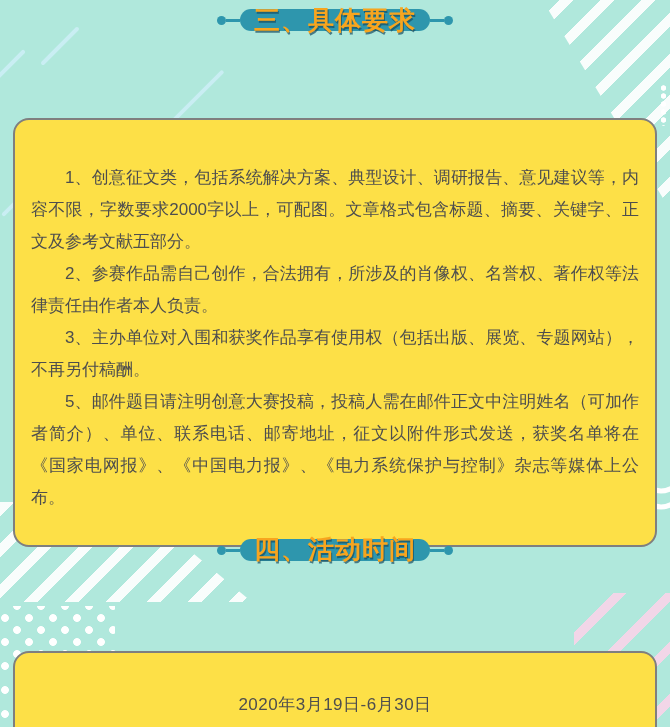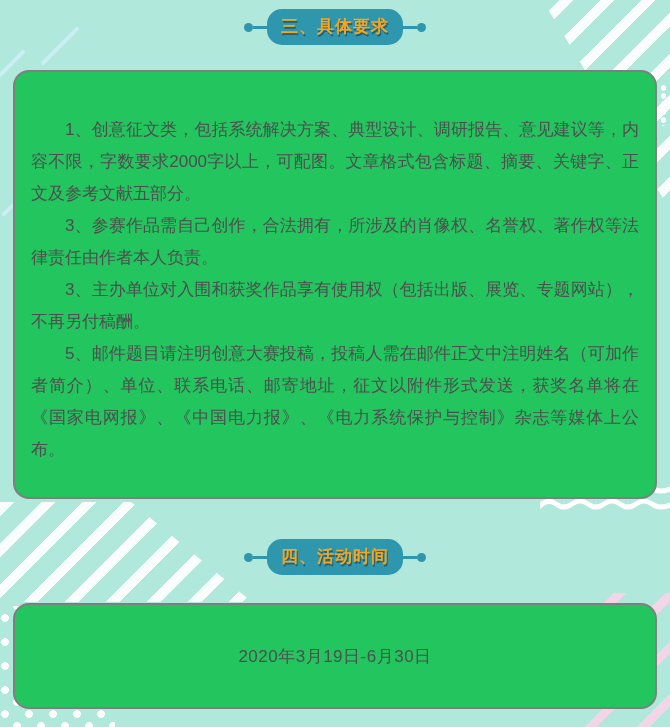--- a/index.html
+++ b/index.html
@@ -48,28 +48,28 @@
              display:flex; align-items:center; justify-content:center; }
   .hdr-requirements { top:9px; }
   .hdr-schedule { top:539px;font-family:Liberation Serif, serif; }
   .connector { display:flex; align-items:center; }
   .connector .c-dot { width:9px; height:9px; border-radius:50%;
              background:var(--accent-teal,#2e96ad); }
   .connector .c-line { width:14px; height:3px;
              background:var(--accent-teal,#2e96ad); }
   .pill { background:var(--accent-teal,#2e96ad);
           color:var(--accent-orange,#f8a51e);
-          font-size:17px; font-weight:bold; line-height:22px;
-          padding:7px 14px; border-radius:15px; letter-spacing:1px;
+          font-size:26px; font-weight:bold; line-height:22px;
+          padding:0 14px; border-radius:15px; letter-spacing:1px;
           text-shadow:1px 2px 0 rgba(24,76,96,.7); white-space:nowrap; }
 
   
   .content-box { position:absolute; left:13px; width:644px; z-index:2;
-          background:#22c55e; border:2px solid var(--border-gray,#7f7f7f);
-          border-radius:16px; }
+          background:#fde047; border:2px solid var(--border-gray,#7f7f7f);
+          border-radius:16px;margin-top:48px; }
   .box-requirements { top:70px; height:429px; padding:42px 16px 0 16px; }
   .box-schedule { top:603px; height:106px;
           display:flex; align-items:center; justify-content:center; }
 
   .para { font-size:17px; line-height:32px; color:var(--text-gray,#4e4e4e);
           text-indent:2em; text-align:justify; }
   .date-text { font-size:17px; color:var(--text-gray,#4e4e4e);
           letter-spacing:.5px; }
 </style>
 </head>
@@ -98,21 +98,21 @@
     </span>
     <div class="pill">三、具体要求</div>
     <span class="connector">
       <span class="c-line"></span>
       <span class="c-dot"></span>
     </span>
   </div>
 
   <div class="content-box box-requirements">
     <p class="para">1、创意征文类，包括系统解决方案、典型设计、调研报告、意见建议等，内容不限，字数要求2000字以上，可配图。文章格式包含标题、摘要、关键字、正文及参考文献五部分。</p>
-    <p class="para">3、参赛作品需自己创作，合法拥有，所涉及的肖像权、名誉权、著作权等法律责任由作者本人负责。</p>
+    <p class="para">2、参赛作品需自己创作，合法拥有，所涉及的肖像权、名誉权、著作权等法律责任由作者本人负责。</p>
     <p class="para">3、主办单位对入围和获奖作品享有使用权（包括出版、展览、专题网站），不再另付稿酬。</p>
     <p class="para">5、邮件题目请注明创意大赛投稿，投稿人需在邮件正文中注明姓名（可加作者简介）、单位、联系电话、邮寄地址，征文以附件形式发送，获奖名单将在《国家电网报》、《中国电力报》、《电力系统保护与控制》杂志等媒体上公布。</p>
   </div>
 
   <div class="section-header hdr-schedule">
     <span class="connector">
       <span class="c-dot"></span>
       <span class="c-line"></span>
     </span>
     <div class="pill">四、活动时间</div>

